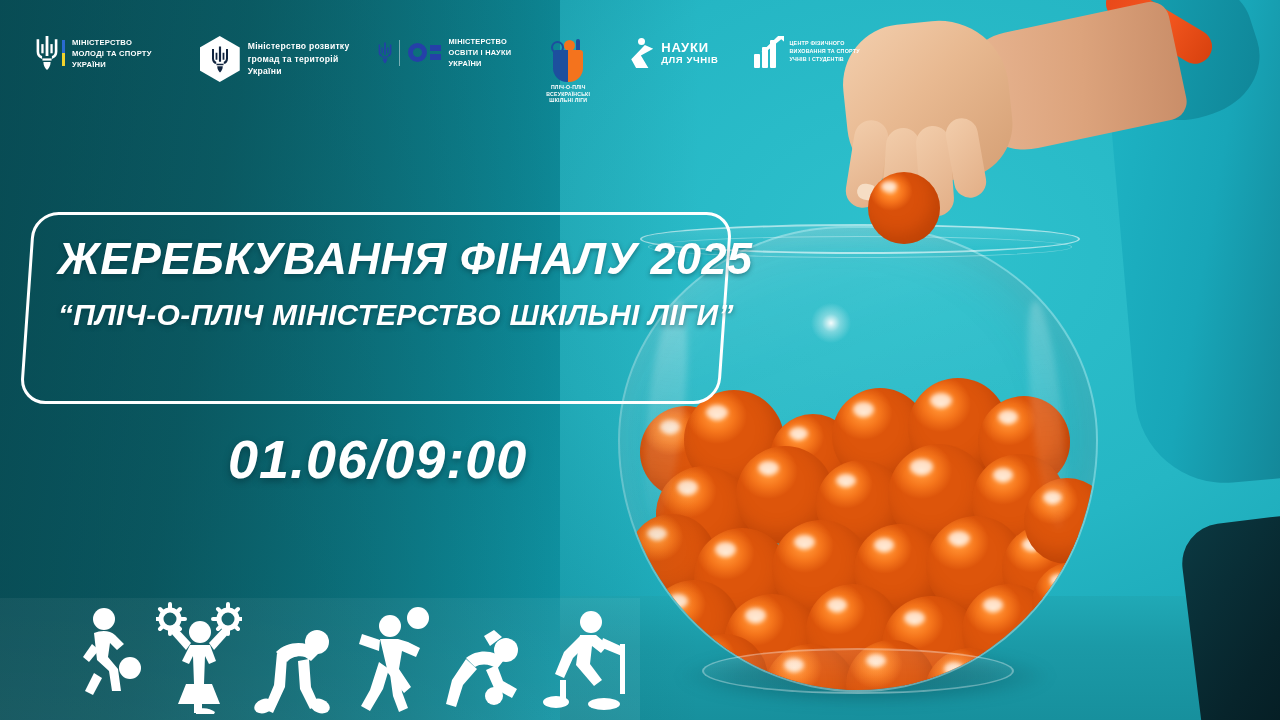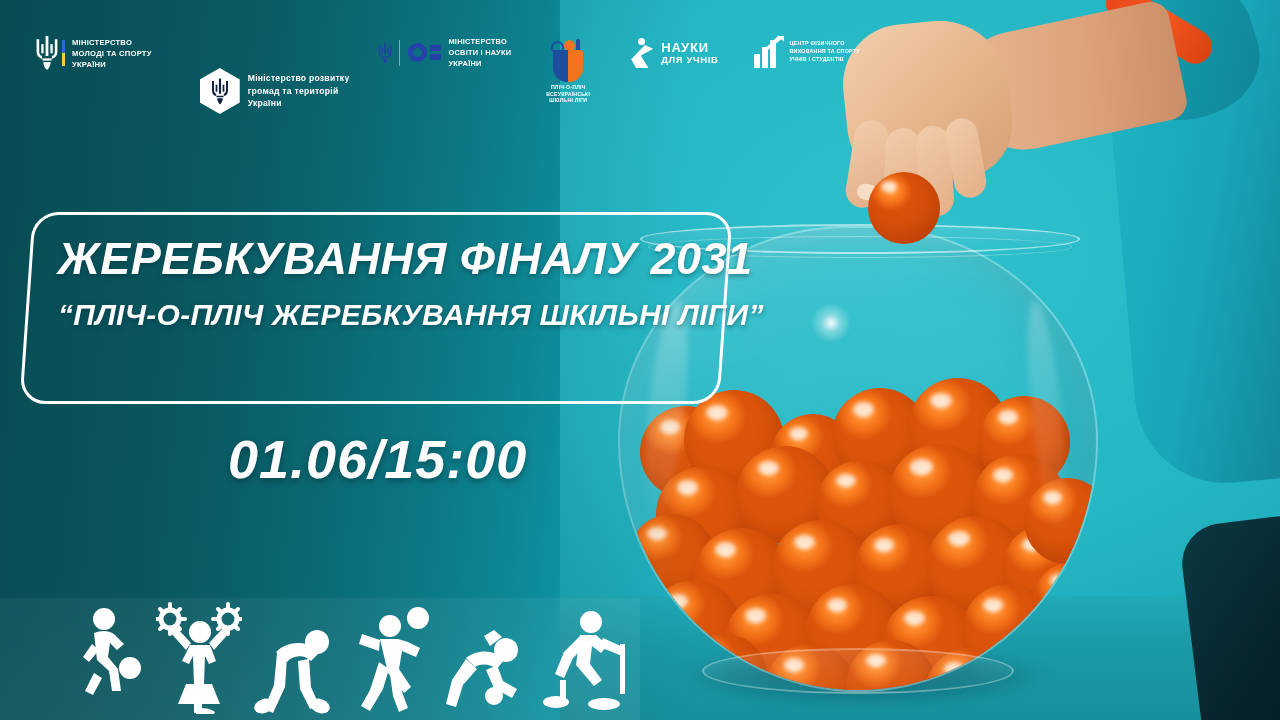--- a/index.html
+++ b/index.html
@@ -180,21 +180,21 @@
   .logo{display:flex;align-items:center;}
   .logo-txt{color:#fff;font-size:7.6px;font-weight:bold;line-height:1.45;letter-spacing:.25px;white-space:pre-line;}
   .tryzub{width:26px;height:34px;flex:none;}
   .ua-bar{width:3px;height:26px;background:linear-gradient(180deg,#2b6ad0 0%,#2b6ad0 50%,#f2d32c 50%,#f2d32c 100%);margin-right:5px;}
   .l1{gap:2px;margin-right:40px;}
   .hexwrap{
     width:40px;height:46px;flex:none;display:flex;align-items:center;justify-content:center;
     background:#fff;clip-path:polygon(50% 0,100% 25%,100% 75%,50% 100%,0 75%,0 25%);
     margin-right:8px;
   }
-  .l2{margin-right:20px;margin-top:32px;}
+  .l2{margin-right:20px;}
   .l2 .logo-txt{font-size:8.6px;line-height:1.5;}
   .mini-tryzub{width:16px;height:22px;opacity:.95;margin-right:6px;}
   .divider{width:1px;height:26px;background:rgba(255,255,255,.45);margin-right:8px;}
   .mon-mark{display:flex;align-items:center;gap:3px;margin-right:7px;}
   .mon-o{width:19px;height:19px;border-radius:50%;border:5px solid #2540a8;}
   .mon-bars{display:flex;flex-direction:column;gap:3px;}
   .mon-bars i{display:block;width:11px;height:6px;background:#2540a8;}
   .l3 .logo-txt{color:#fff;font-size:7.4px;line-height:1.5;}
   .l3{margin-right:26px;}
 
@@ -411,24 +411,24 @@
       </div>
       <div class="cfv-txt">ЦЕНТР ФІЗИЧНОГО
 ВИХОВАННЯ ТА СПОРТУ
 УЧНІВ І СТУДЕНТІВ</div>
     </div>
 
   </div>
 
   <div class="title-frame"></div>
   <div class="title-wrap">
-    <div class="title-main">ЖЕРЕБКУВАННЯ ФІНАЛУ 2031</div>
-    <div class="title-sub">“ПЛІЧ-О-ПЛІЧ ЖЕРЕБКУВАННЯ ШКІЛЬНІ ЛІГИ”</div>
+    <div class="title-main">ЖЕРЕБКУВАННЯ ФІНАЛУ 2025</div>
+    <div class="title-sub">“ПЛІЧ-О-ПЛІЧ МІНІСТЕРСТВО ШКІЛЬНІ ЛІГИ”</div>
   </div>
-  <div class="datetime">01.06/15:00</div>
+  <div class="datetime">01.06/09:00</div>
 
   <div class="picto-row">
 
     <svg class="picto" width="72" height="108" viewBox="0 0 72 108">
       <g fill="#ffffff">
         <circle cx="32" cy="13" r="11"></circle>
         <path d="M22 27c7-3 16-3 21 2l9 9-7 6-7-7-2 14 10 12 3 22h-9l-3-20-12-11z"></path>
         <path d="M20 38l-9 13 6 5 10-12z"></path>
         <path d="M22 67l-9 18 8 4 9-17z"></path>
         <circle cx="58" cy="62" r="11"></circle>

